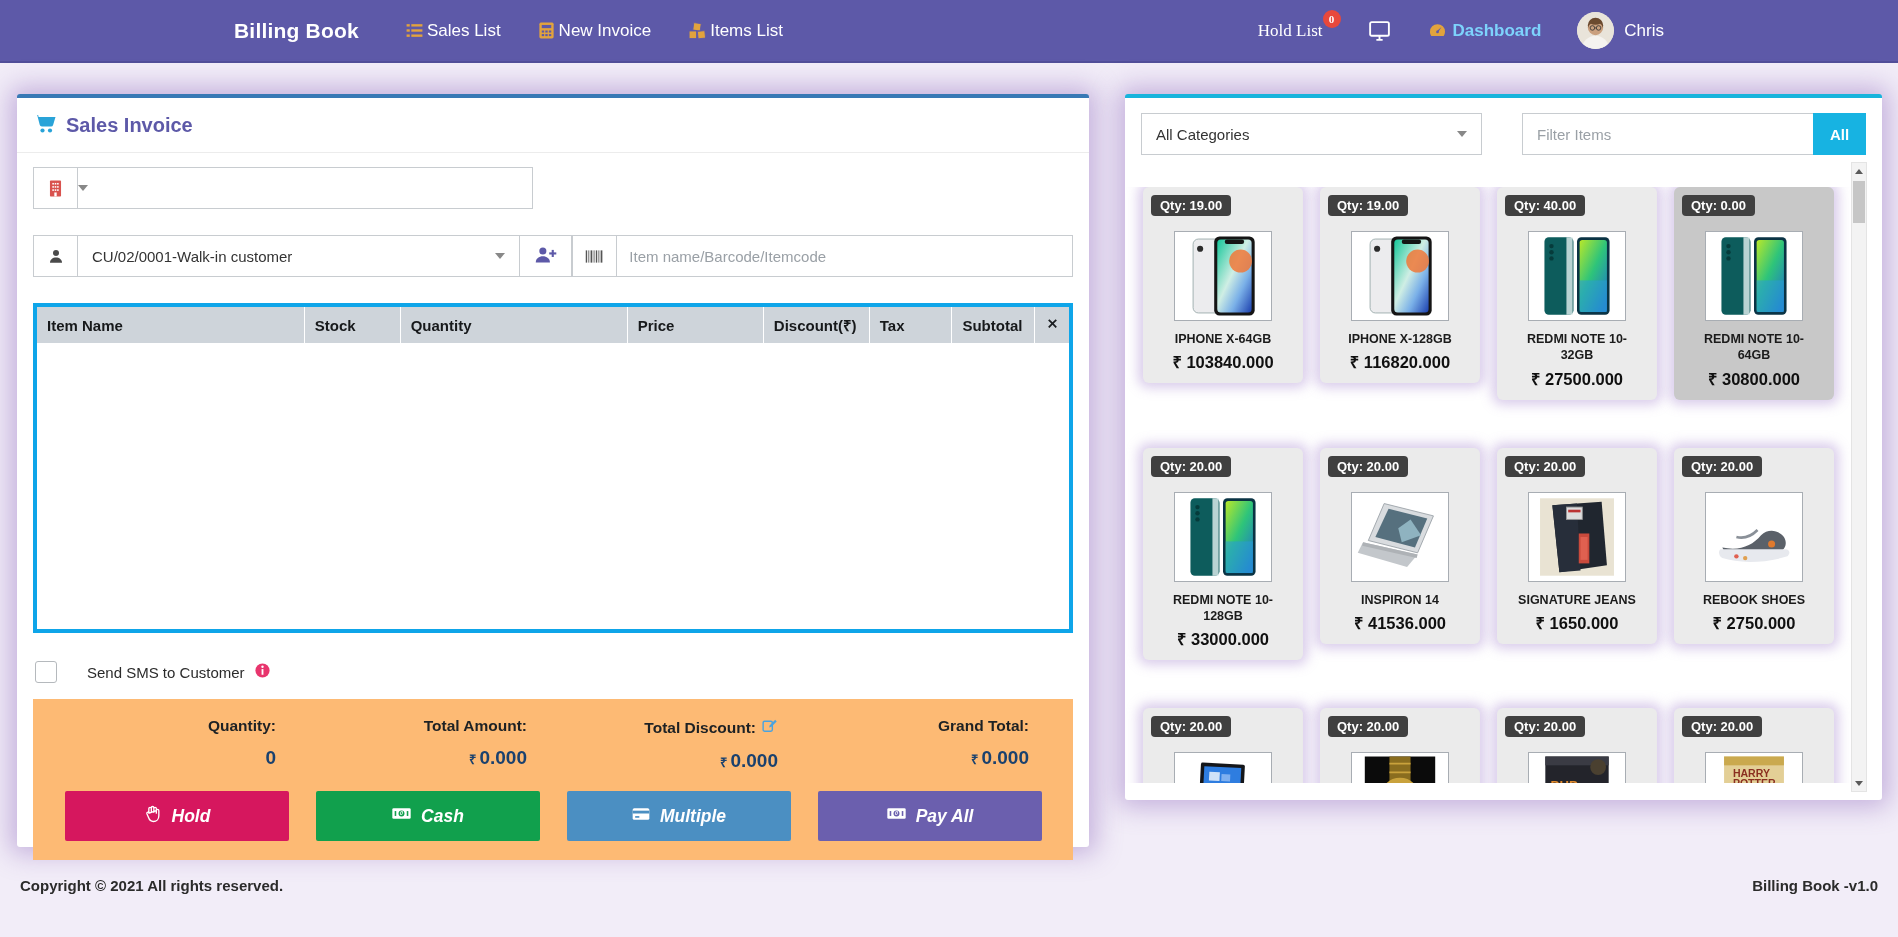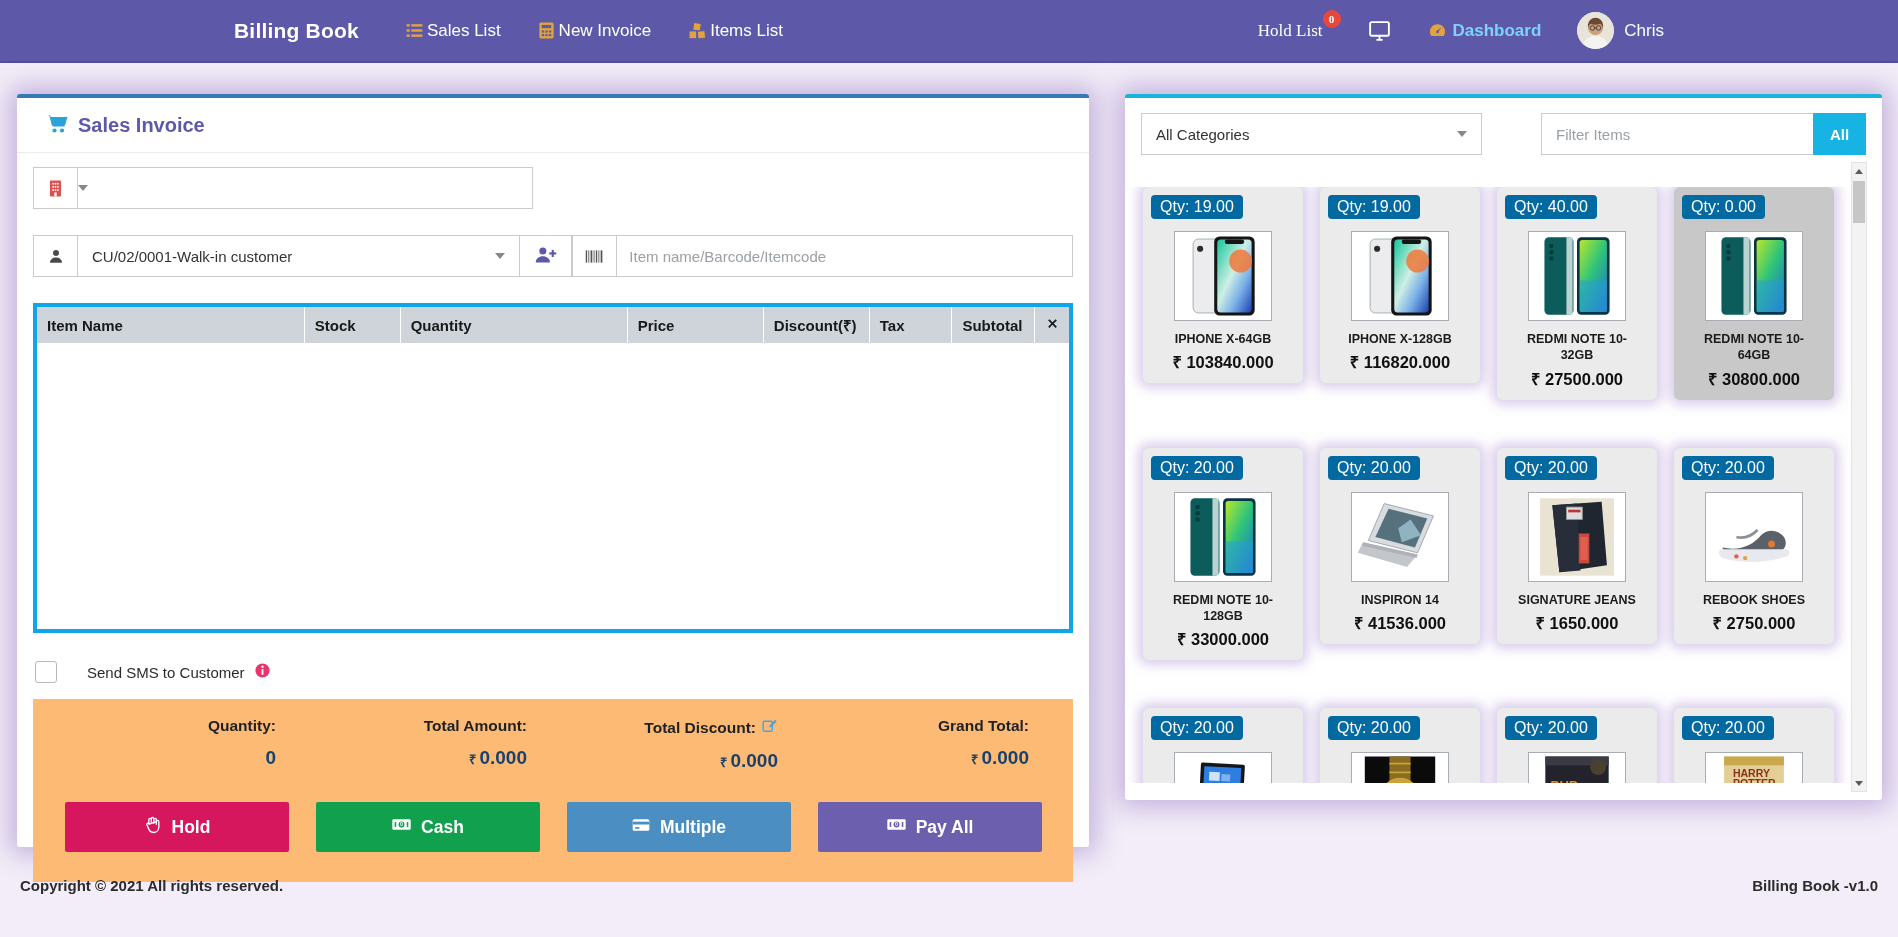--- a/index.html
+++ b/index.html
@@ -22,21 +22,21 @@
   .nav-user { display:flex; align-items:center; gap:10px; color:#fff; font-size:17px; cursor:pointer; }
   .avatar { width:37px; height:37px; border-radius:50%; overflow:hidden; background:#e9e4da; display:block; }
 
   
   main { display:flex; gap:36px; padding:31px 16px 0 17px; }
   .panel { background:#fff; border-radius:3px; box-shadow:0 0 26px 7px rgba(139,103,186,.45); }
   .invoice-panel { width:1072px; height:753px; border-top:4px solid #3879b5; }
   .items-panel  { width:757px;  height:706px; border-top:4px solid #18b4dc; position:relative; overflow:hidden; }
 
   
-  .inv-header { display:flex; align-items:center; gap:9px; padding:13px 28px; border-bottom:1px solid #ececec; }
+  .inv-header { display:flex; align-items:center; gap:9px; padding:13px 16px; border-bottom:1px solid #ececec; }
   .inv-title { font-size:20px; font-weight:bold; color:#5d59a8; }
   .inv-body { padding:14px 16px 0; }
 
   .igroup { display:flex; align-items:center; height:42px; border:1px solid #c8ccd0; background:#fff; cursor:pointer; }
   .igroup .addon { width:44px; align-self:stretch; display:flex; align-items:center; justify-content:center; border-right:1px solid #c8ccd0; }
   .igroup .val { flex:1; padding:0 14px; font-size:15px; color:#333; white-space:nowrap; overflow:hidden; }
   .caret { width:0; height:0; border-left:5px solid transparent; border-right:5px solid transparent; border-top:6px solid #888; margin-right:14px; flex:none; }
   .addon-btn { width:52px; align-self:stretch; border-left:1px solid #c8ccd0; display:flex; align-items:center; justify-content:center; cursor:pointer; }
 
   .warehouse-group { width:500px; margin-bottom:26px; }
@@ -57,33 +57,33 @@
   .checkbox { width:22px; height:22px; border:1px solid #b5b9bd; border-radius:3px; background:#fff; margin-right:30px; cursor:pointer; flex:none; }
   .sms-label { font-size:15px; color:#2b2b2b; margin-right:9px; }
 
   .totals { background:#fdba74; margin-top:16px; padding-top:18px; }
   .tot-grid { display:grid; grid-template-columns:repeat(4,1fr); padding:0 18px; }
   .tot-cell { text-align:right; padding-right:26px; }
   .tot-label { font-size:15.5px; font-weight:bold; color:#1d2124; display:inline-flex; align-items:center; gap:5px; }
   .tot-value { margin-top:12px; font-size:19px; font-weight:bold; color:#1a416e; }
   .rupee { font-size:13px; font-weight:bold; margin-right:3px; }
   .btn-row { display:grid; grid-template-columns:repeat(4,1fr); margin-top:14px; padding:0 18px 14px; }
-  .pay-btn { width:224px; height:50px; margin:16px auto; border:0; border-radius:2px; color:#fff; font-size:17.5px; font-weight:bold; display:flex; align-items:center; justify-content:center; gap:9px; cursor:pointer; font-family:inherit; }
+  .pay-btn { width:224px; height:50px; margin:5px auto; border:0; border-radius:2px; color:#fff; font-size:17.5px; font-weight:bold; display:flex; align-items:center; justify-content:center; gap:9px; cursor:pointer; font-family:inherit;font-style:italic; }
 
   
   .items-top { display:flex; justify-content:space-between; padding:15px 16px 0; }
   .cat-select { width:341px; height:42px; }
   .filter-group { display:flex; width:344px; height:42px; }
-  .filter-group input { flex:1; border:1px solid #c8ccd0; border-right:0; padding:0 14px; font-size:15px; outline:0; font-family:inherit;margin-left:19px; }
+  .filter-group input { flex:1; border:1px solid #c8ccd0; border-right:0; padding:0 14px; font-size:15px; outline:0; font-family:inherit; }
   .all-btn { width:53px; background:#17b3e2; color:#fff; border:0; font-weight:bold; font-size:15px; cursor:pointer; font-family:inherit; }
 
   .items-grid { margin-top:32px; padding-left:18px; display:grid; grid-template-columns:repeat(4,160px); column-gap:17px; row-gap:48px; height:596px; overflow:hidden; align-items:start; }
   .card { position:relative; width:160px; background:#ebebeb; border-radius:6px; box-shadow:0 0 12px 5px rgba(148,112,198,.35); text-align:center; padding:8px 6px 10px; cursor:pointer; }
   .card.oos { background:#c8c8c8; }
-  .qty-badge { position:absolute; top:8px; left:8px; background:#0369a1; color:#fff; font-size:16px; font-weight:normal; border-radius:4px; padding:3px 9px; white-space:nowrap; }
+  .qty-badge { position:absolute; top:8px; left:8px; background:#404040; color:#fff; font-size:13px; font-weight:bold; border-radius:4px; padding:3px 9px; white-space:nowrap; }
   .img-box { margin:36px auto 10px; width:98px; height:90px; background:#fff; border:1px solid #a8adb3; display:flex; align-items:center; justify-content:center; overflow:hidden; }
   .img-box svg { width:88px; height:88px; }
   .prod-name { font-size:12.5px; font-weight:bold; color:#1b1b1b; line-height:1.3; padding:0 10px; }
   .prod-price { font-size:16.5px; font-weight:bold; color:#101010; margin-top:3px; }
 
   .scrollbar { position:absolute; top:64px; bottom:8px; right:15px; width:16px; background:#f3f3f3; border:1px solid #e4e4e4; }
   .sb-arrow { position:absolute; left:0; width:100%; height:16px; display:flex; align-items:center; justify-content:center; cursor:pointer; }
   .sb-up { top:0; } .sb-down { bottom:0; }
   .tri-up { width:0;height:0;border-left:4px solid transparent;border-right:4px solid transparent;border-bottom:5px solid #5a5a5a; }
   .tri-down { width:0;height:0;border-left:4px solid transparent;border-right:4px solid transparent;border-top:5px solid #5a5a5a; }

